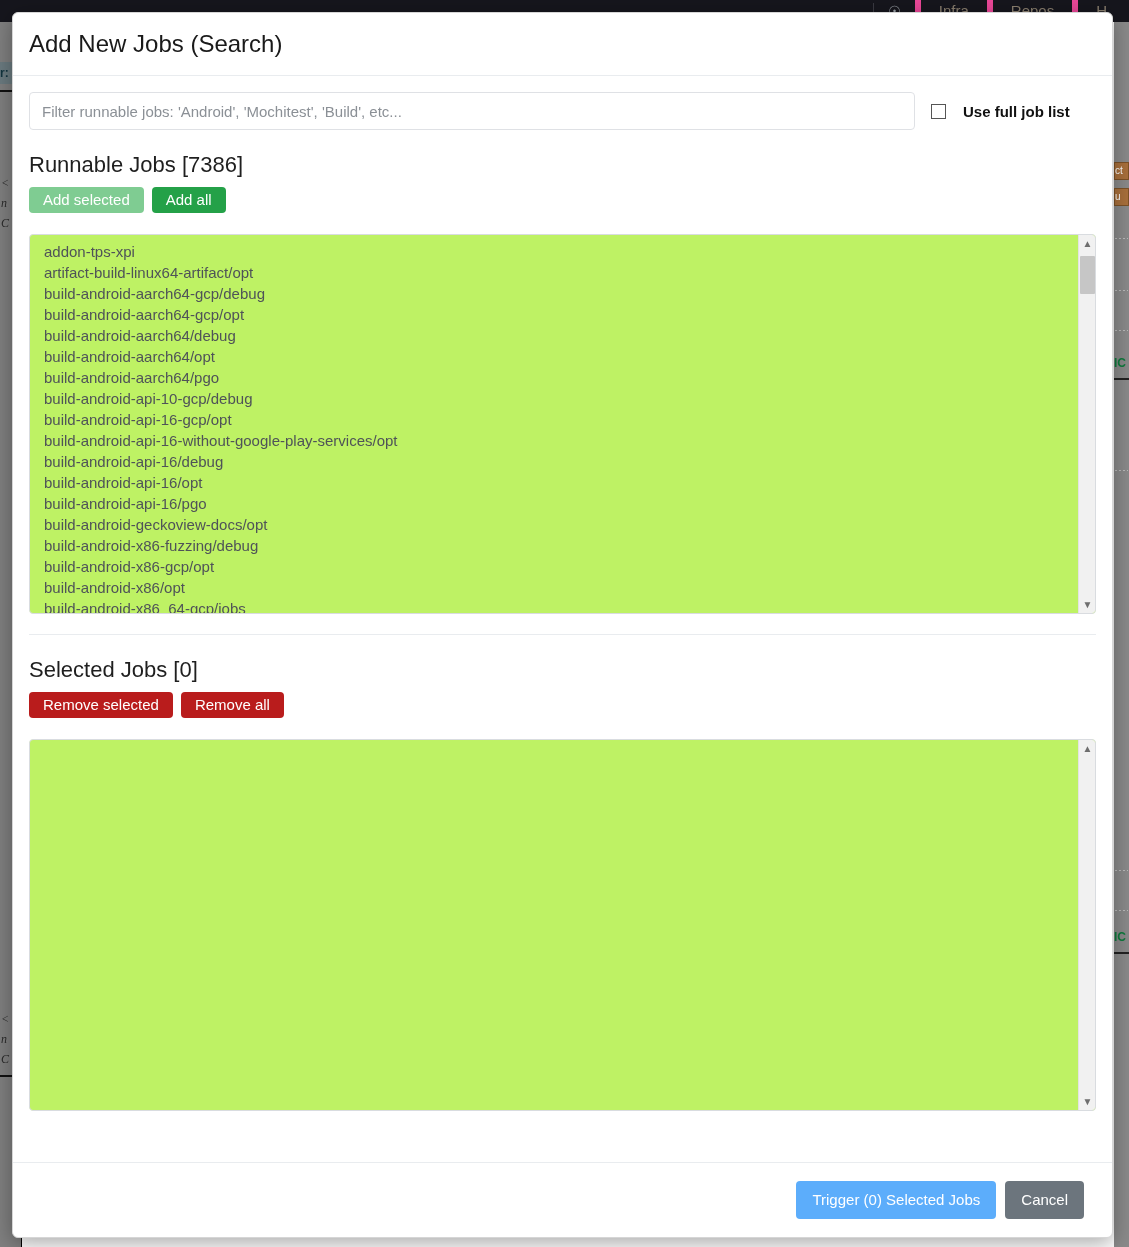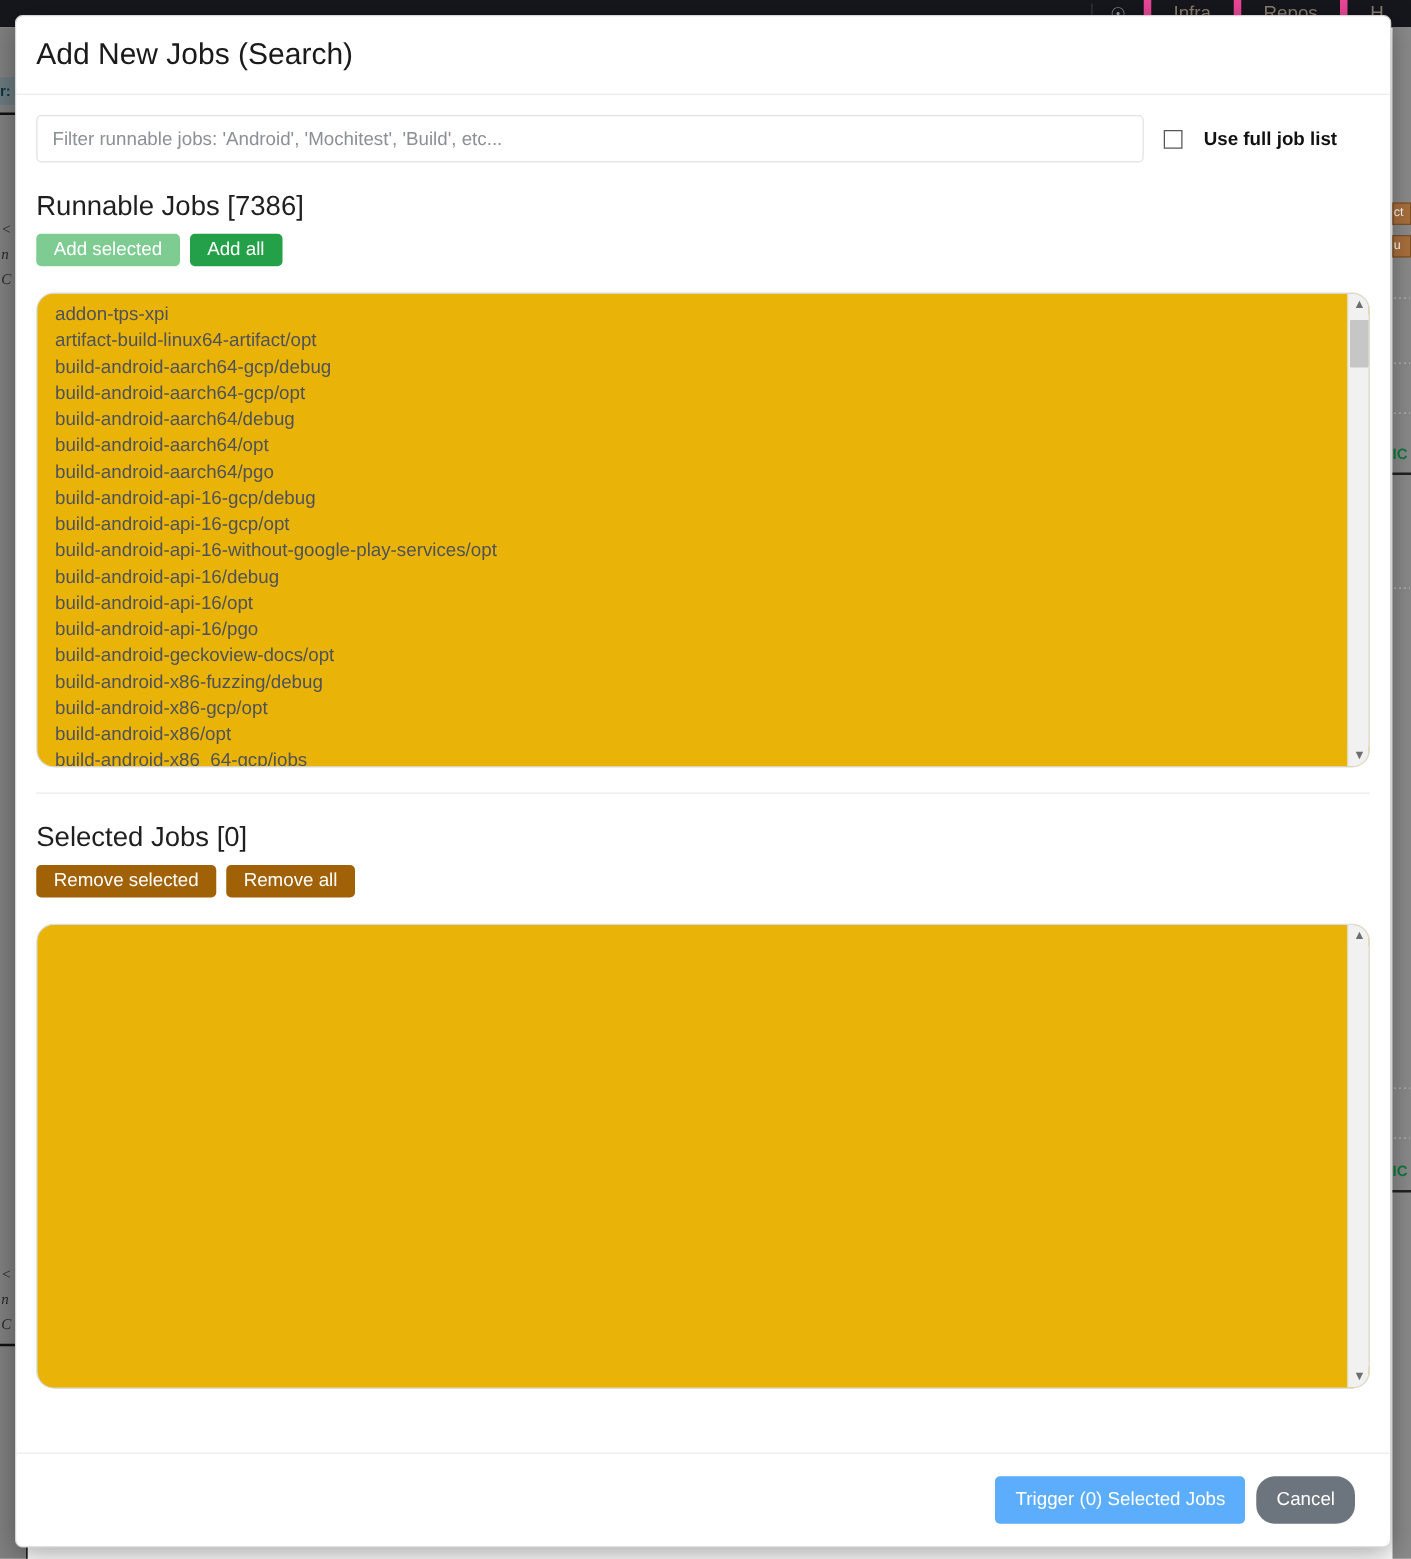--- a/index.html
+++ b/index.html
@@ -129,30 +129,30 @@
   .btn {
     border: none; border-radius: 4px;
     font-size: 15px; color: #fff;
     padding: 4px 14px;
     font-family: "Liberation Sans", sans-serif;
     cursor: pointer;
     line-height: 1.2;
   }
   .btn-green-light { background: #7fcc92; }
   .btn-green { background: #24a148; }
-  .btn-red-light { background: #a16207; }
+  .btn-red-light { background: #b91c1c; }
   .btn-blue { background: #5cadfb; padding: 10px 16px; }
-  .btn-grey { background: #6c757d; padding: 10px 16px; border-radius: 15px; }
+  .btn-grey { background: #6c757d; padding: 10px 16px; }
 
   
   .listbox {
     position: relative;
     border: 1px solid #d9dce0;
-    border-radius: 14px;
-    background: #eab308;
+    border-radius: 4px;
+    background: #bef264;
     overflow: hidden;
     margin-top: 21px;
   }
   #runnable-listbox { height: 380px; }
   #selected-listbox { height: 372px; }
   .list-inner {
     position: absolute; left: 0; top: 0; right: 18px; bottom: 0;
     overflow: hidden;
     padding: 6px 0 0 0;
   }
@@ -248,21 +248,21 @@
 
     <div class="listbox" id="runnable-listbox">
       <div class="list-inner" id="runnable-list">
           <div class="list-item">addon-tps-xpi</div>
           <div class="list-item">artifact-build-linux64-artifact/opt</div>
           <div class="list-item">build-android-aarch64-gcp/debug</div>
           <div class="list-item">build-android-aarch64-gcp/opt</div>
           <div class="list-item">build-android-aarch64/debug</div>
           <div class="list-item">build-android-aarch64/opt</div>
           <div class="list-item">build-android-aarch64/pgo</div>
-          <div class="list-item">build-android-api-16-gcp/debug</div>
+          <div class="list-item">build-android-api-10-gcp/debug</div>
           <div class="list-item">build-android-api-16-gcp/opt</div>
           <div class="list-item">build-android-api-16-without-google-play-services/opt</div>
           <div class="list-item">build-android-api-16/debug</div>
           <div class="list-item">build-android-api-16/opt</div>
           <div class="list-item">build-android-api-16/pgo</div>
           <div class="list-item">build-android-geckoview-docs/opt</div>
           <div class="list-item">build-android-x86-fuzzing/debug</div>
           <div class="list-item">build-android-x86-gcp/opt</div>
           <div class="list-item">build-android-x86/opt</div>
           <div class="list-item">build-android-x86_64-gcp/jobs</div>

